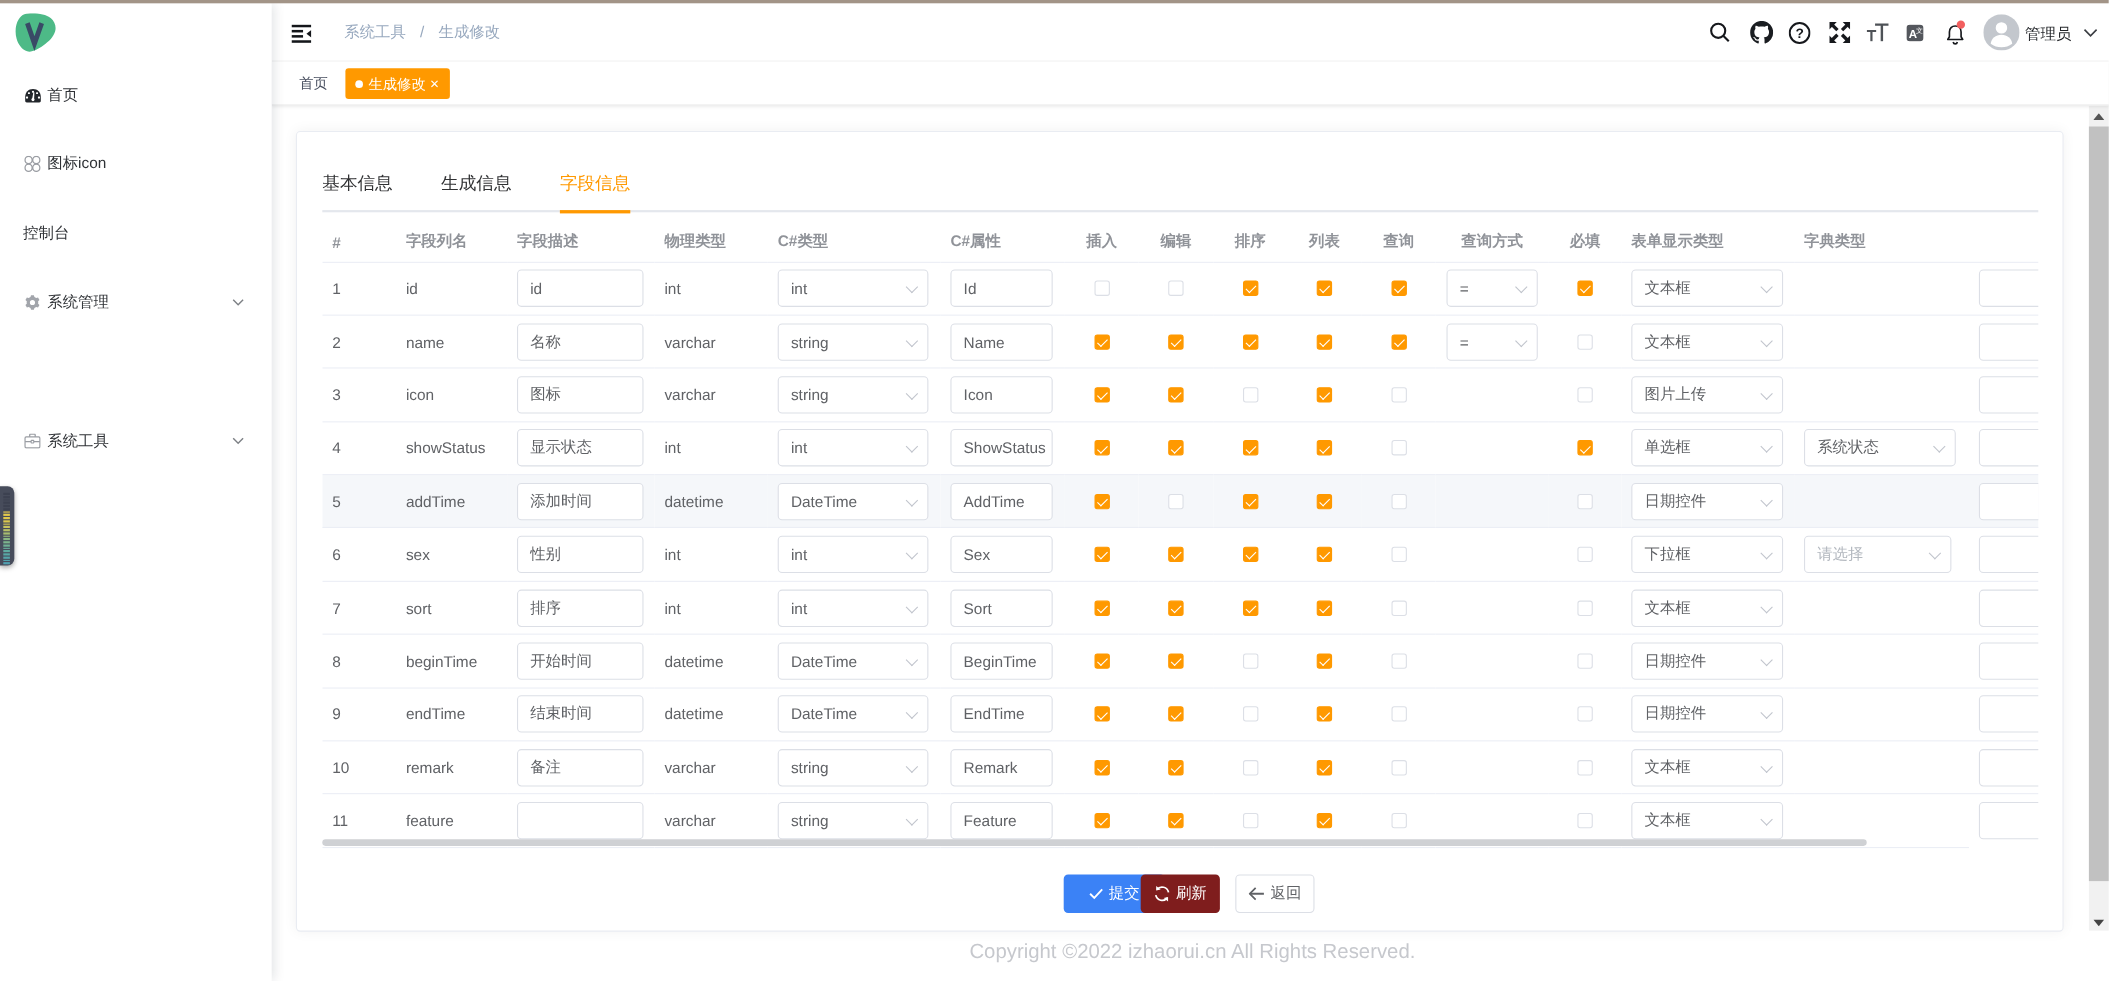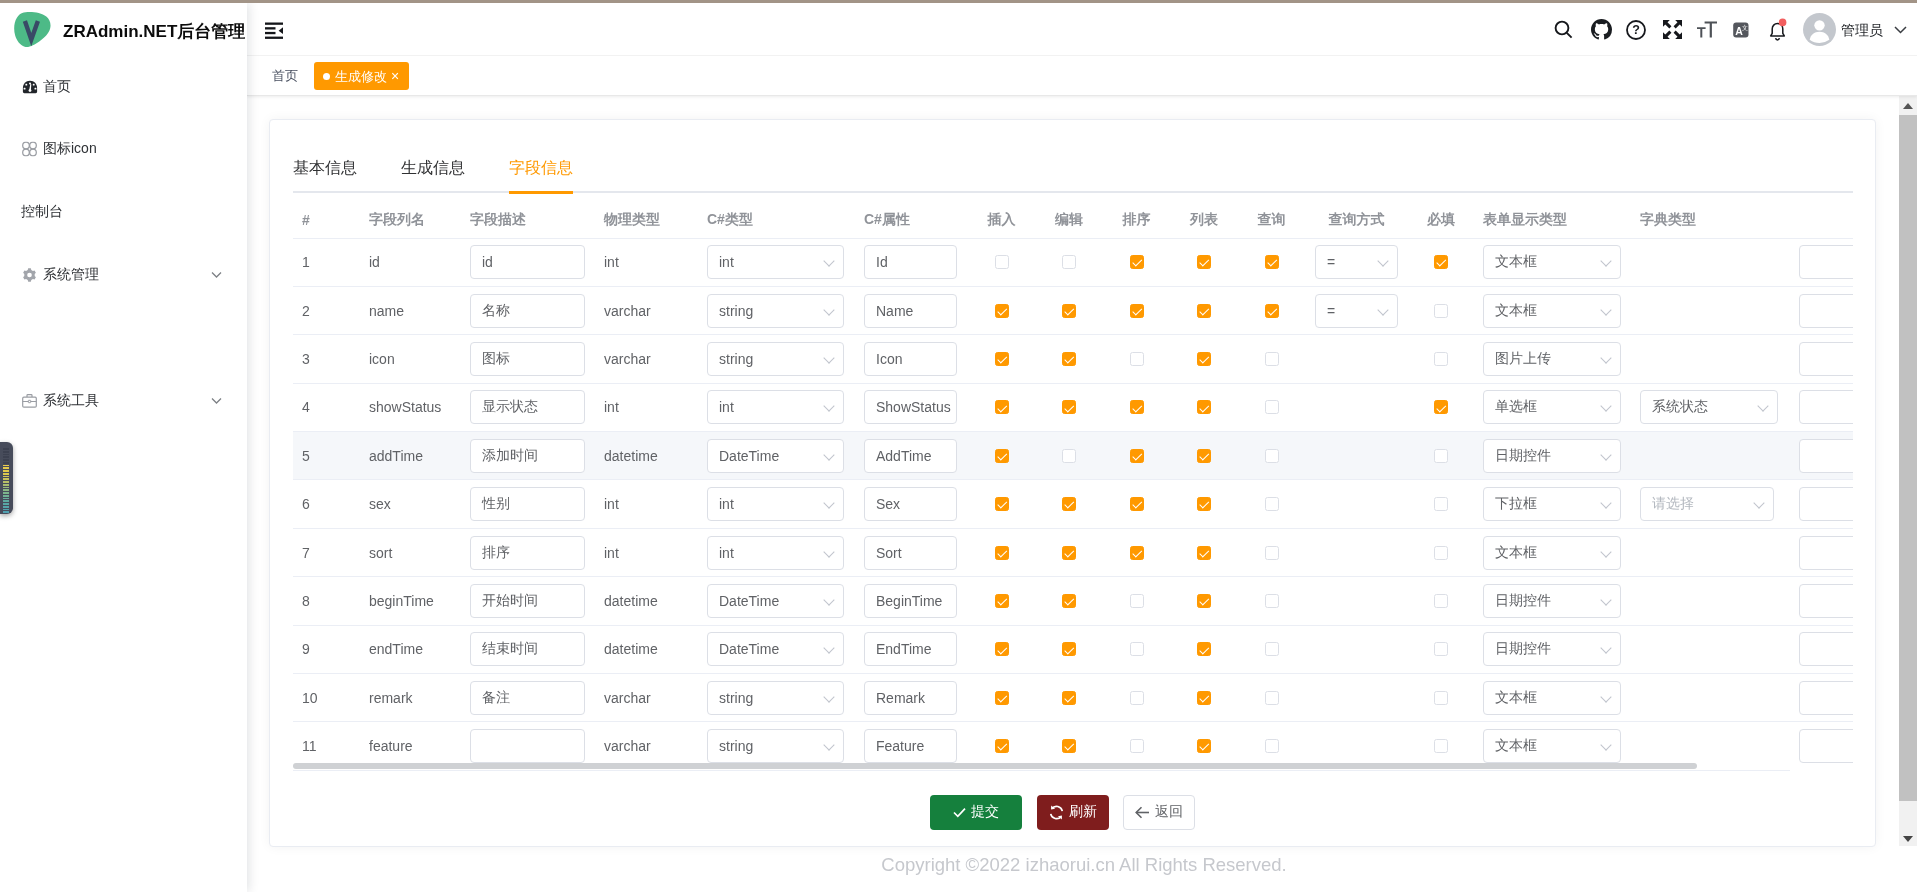--- a/index.html
+++ b/index.html
@@ -70,20 +70,21 @@
 <div id="topstrip"></div>
 
 <div id="navbar">
   <svg style="position:absolute;left:18px;top:19px" width="18" height="17" viewBox="0 0 18 17">
 <rect x="0" y="0.5" width="18" height="2.3" fill="#14161a"></rect>
 <rect x="0" y="5.2" width="10.5" height="2.3" fill="#14161a"></rect>
 <rect x="0" y="9.9" width="10.5" height="2.3" fill="#14161a"></rect>
 <rect x="0" y="14.6" width="18" height="2.3" fill="#14161a"></rect>
 <polygon points="18,5.3 13.6,8.7 18,12.1" fill="#14161a"></polygon>
 </svg>
+  <div id="crumb">系统工具 <span class="sep">/</span> <span>生成修改</span></div>
   <div class="nico" style="left:1307px">
       <svg width="19" height="19" viewBox="0 0 19 19">
         <g fill="none" stroke="#16181c" stroke-width="1.9">
           <circle cx="8" cy="8" r="6.4"></circle>
           <path d="M12.8 12.8 L17.6 17.6"></path>
         </g>
       </svg>
     </div>
     <div class="nico" style="left:1344px">
       <svg width="21" height="21" viewBox="0 0 16 16">
@@ -650,21 +651,21 @@
               </td>
               <td></td>
               <td style="border-bottom:none">
                 <div class="inp" style="width:140px"></div>
               </td>
             </tr>
           </tbody>
         </table>
       </div>
     <div id="hthumb"></div>
-    <div class="btn" style="left:660px;width:92px;background:#15803d"><svg width="13" height="11" viewBox="0 0 13 11">
+    <div class="btn" style="left:697px;width:92px;background:#3b82f6"><svg width="13" height="11" viewBox="0 0 13 11">
           <path d="M1 5.5 L4.8 9.3 L12 1.6" fill="none" stroke="#fff" stroke-width="1.7"></path>
         </svg>提交</div>
     <div class="btn" style="left:767px;width:72px;background:#7f1d1d"><svg width="15" height="15" viewBox="0 0 15 15">
           <g fill="none" stroke="#fff" stroke-width="1.6">
             <path d="M13.3 6.2 A 6 6 0 0 0 2.8 3.6"></path>
             <path d="M1.7 8.8 A 6 6 0 0 0 12.2 11.4"></path>
           </g>
           <polygon points="2.1,0.9 2.1,4.9 6.1,4.1" fill="#fff" transform="translate(0,-0.4)"></polygon>
           <polygon points="12.9,14.1 12.9,10.1 8.9,10.9" fill="#fff" transform="translate(0,0.4)"></polygon>
         </svg>刷新</div>
@@ -685,21 +686,20 @@
           <polygon points="5,6 10,0 0,0" fill="#444"></polygon>
         </svg></span>
     </div>
 </div>
 
 <div id="sidebar">
   <div style="position:absolute;left:13px;top:9px;line-height:0"><svg width="38" height="37" viewBox="0 0 38 37">
 <path d="M 9.2 1.0 C 15.5 -0.8 27.5 0.0 33.3 4.6 C 36.6 7.4 38.3 11.8 37.2 16.2 C 35.9 21.3 31.5 25.8 26.3 29.4 C 21.6 32.7 15.8 36.0 11.7 34.7 C 7.0 33.2 3.6 28.6 2.1 23.3 C 0.5 17.6 0.9 10.4 3.9 5.8 C 5.3 3.5 7.0 1.7 9.2 1.0 Z" fill="#4dba87"></path>
 <path d="M 11.9 9.0 L 18.3 27.6 L 24.9 9.0" fill="none" stroke="#394a66" stroke-width="4.4"></path>
 </svg></div>
-  <div id="logoTitle">ZRAdmin.NET后台管理</div>
   <div class="mi" style="top:61px">
       <span class="micon"><svg width="16" height="14" viewBox="0 0 16 13.5">
 <path d="M8 0.6 C3.7 0.6 0.9 3.8 0.9 7.9 L0.9 11.6 C0.9 12.4 1.5 12.9 2.3 12.9 L13.7 12.9 C14.5 12.9 15.1 12.4 15.1 11.6 L15.1 7.9 C15.1 3.8 12.3 0.6 8 0.6 Z" fill="#22262b"></path>
 <circle cx="8" cy="3.2" r="1.0" fill="#fff"></circle>
 <rect x="3.4" y="3.5" width="1.8" height="1.8" rx="0.5" fill="#fff"></rect>
 <rect x="10.8" y="3.5" width="1.8" height="1.8" rx="0.5" fill="#fff"></rect>
 <rect x="1.6" y="7.4" width="1.9" height="1.9" rx="0.5" fill="#fff"></rect>
 <rect x="12.5" y="7.4" width="1.9" height="1.9" rx="0.5" fill="#fff"></rect>
 <path d="M7.1 10.2 L8.4 3.4 L9.3 3.9 L8.9 10.8 Z" fill="#fff"></path>
 <circle cx="8" cy="10.3" r="1.4" fill="#fff"></circle>

